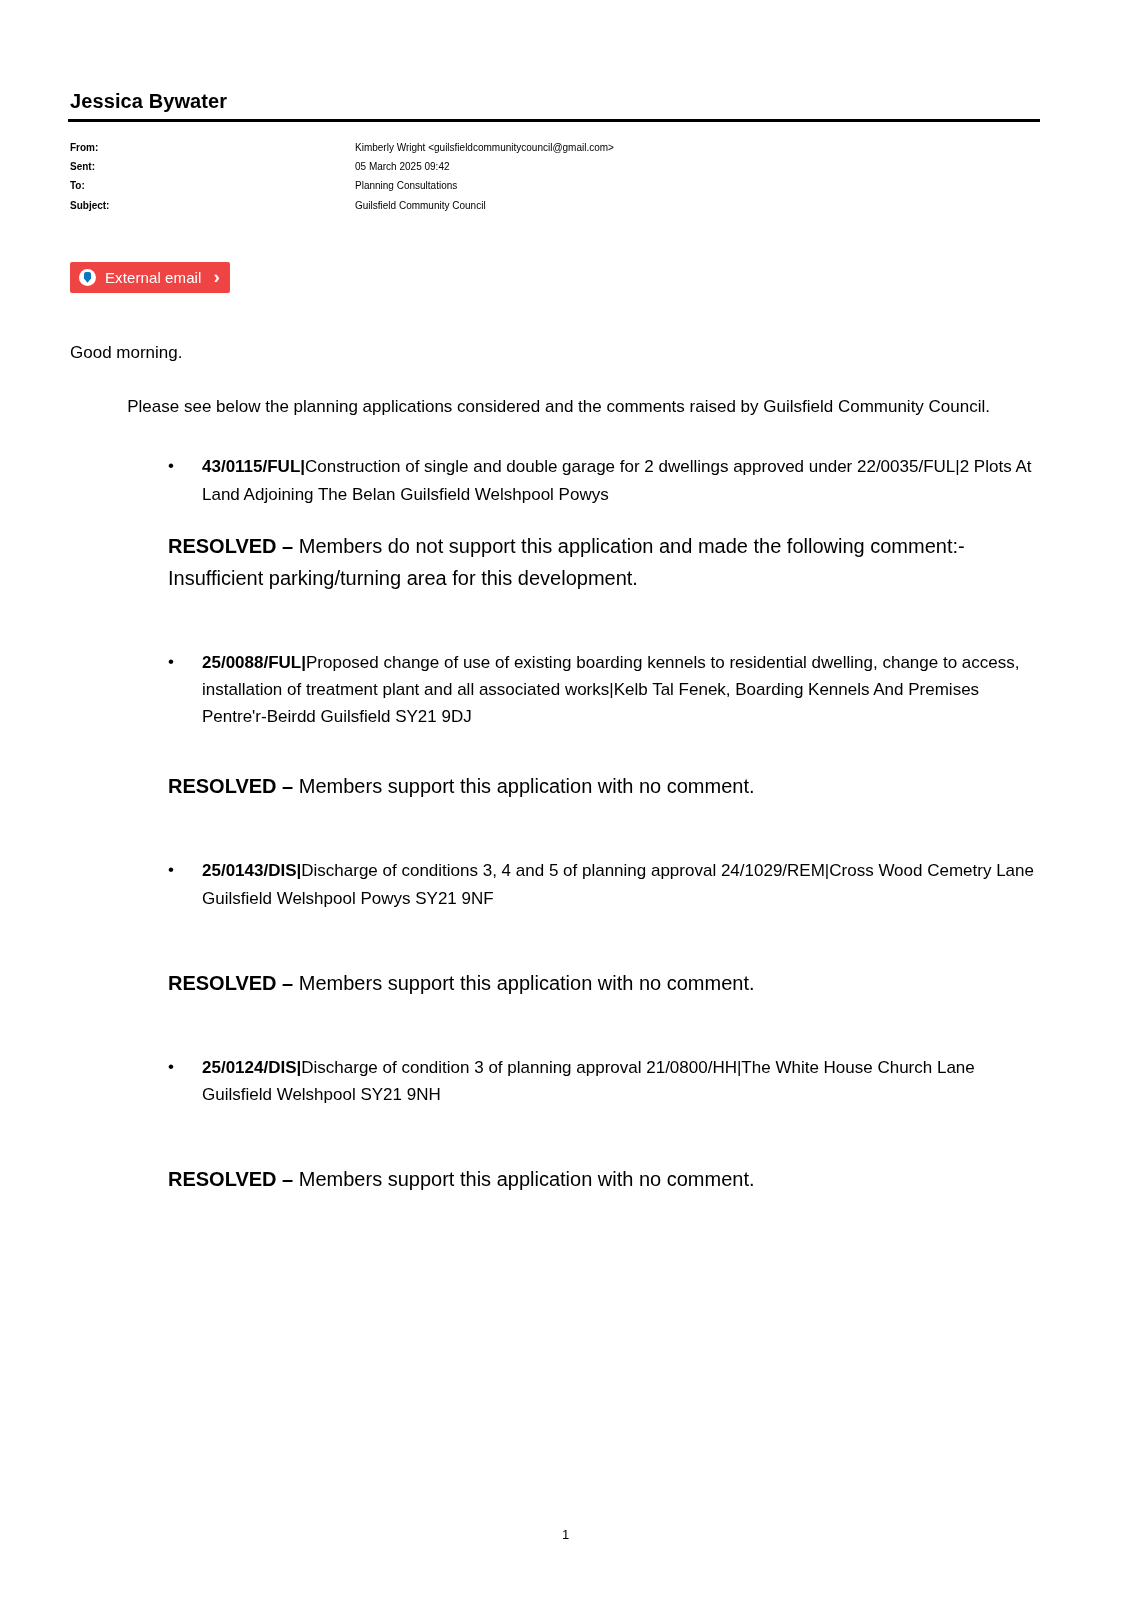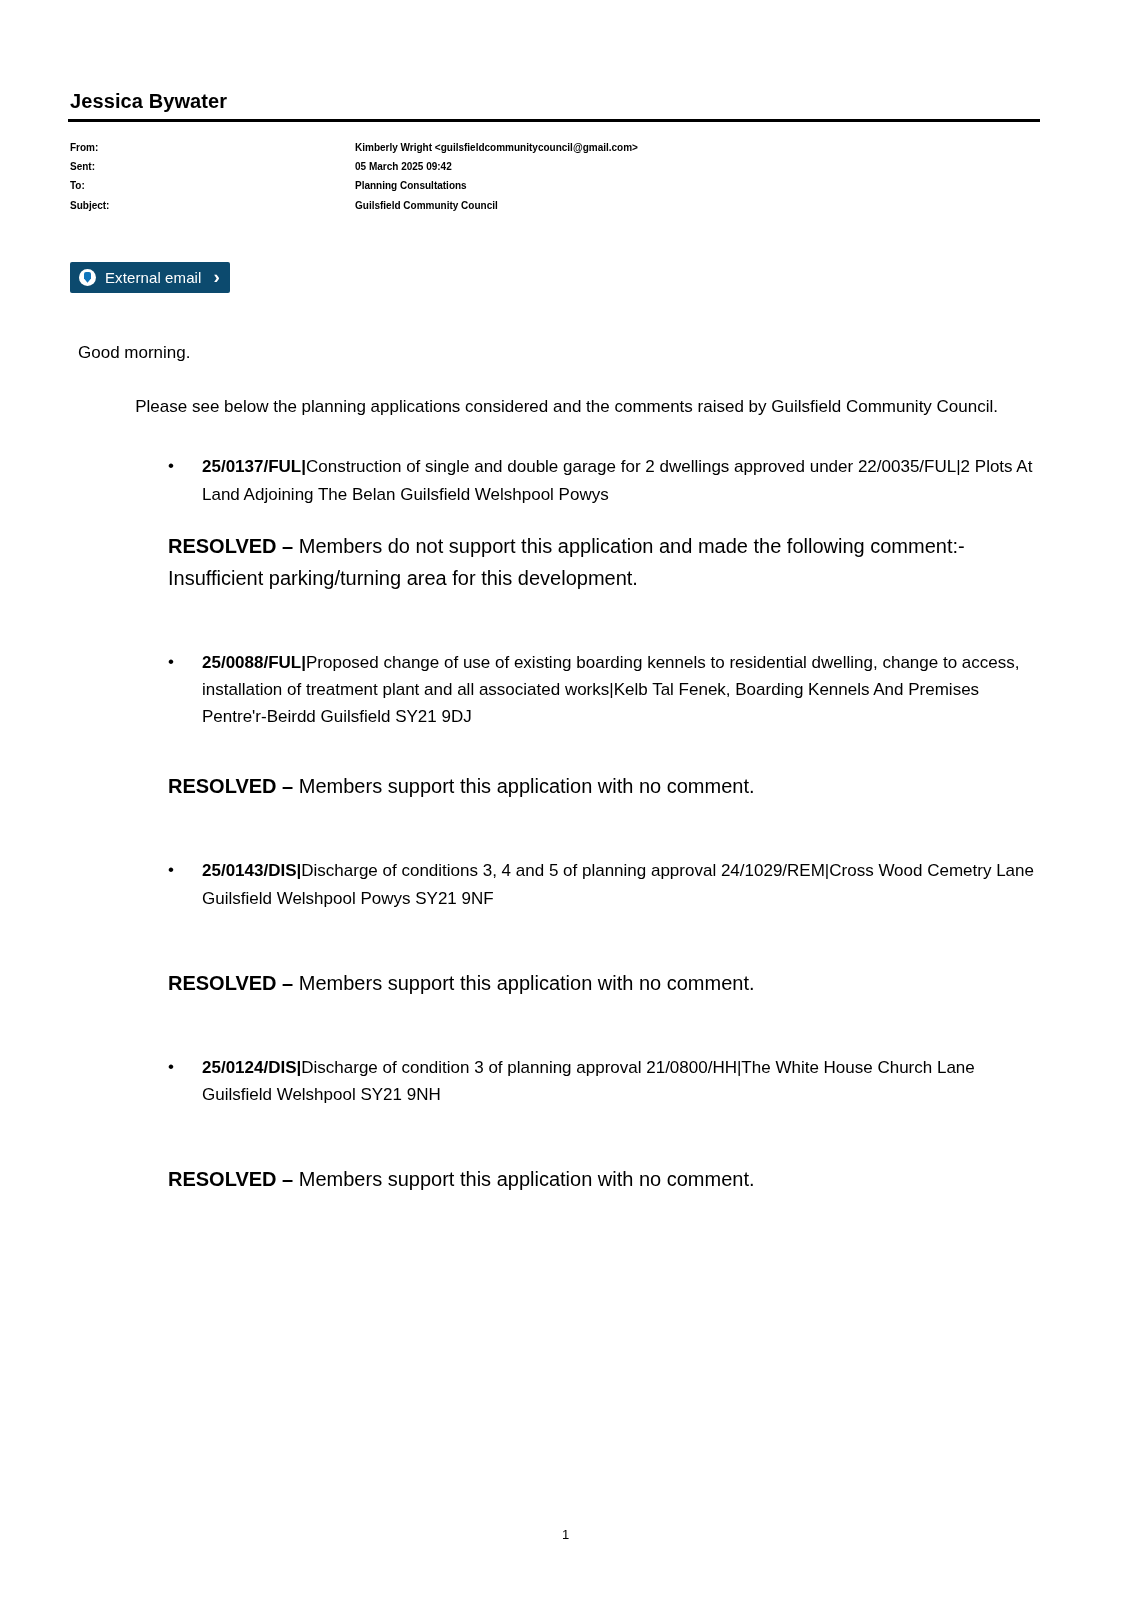--- a/index.html
+++ b/index.html
@@ -42,27 +42,27 @@
     font-size: 10px;
     line-height: 1.62;
     vertical-align: top;
   }
   td.hdr-label {
     font-weight: bold;
     width: 285px;
     white-space: nowrap;
   }
   td.hdr-value {
-    font-weight: bold;
+    font-weight: normal;
     white-space: nowrap;
   }
   .ext-banner {
     display: inline-flex;
     align-items: center;
-    background: #0c4a6e;
+    background: #ef4444;
     color: #ffffff;
     height: 31px;
     padding: 0 10px 0 9px;
     margin-top: 45px;
     margin-left: 2px;
     border-radius: 2px;
     font-size: 15px;
   }
   .ext-banner .shield {
     display: inline-block;
@@ -91,21 +91,21 @@
   }
   .ext-banner .chev {
     font-size: 19px;
     font-weight: bold;
     line-height: 1;
     transform: translateY(-1px);
   }
   .body-text {
     font-size: 17px;
     line-height: 1.58;
-    margin: 8px;
+    margin: 0;
     padding-left: 2px;
   }
   .para-greeting { margin-top: 47px; }
   .para-intro { margin-top: 27px; max-width: 920px; text-align: right; }
 
   .item-block { margin-top: 33px; }
   .bullet-row {
     display: flex;
     align-items: flex-start;
     padding-left: 100px;
@@ -180,21 +180,21 @@
 
   <p class="body-text para-greeting">Good morning.</p>
 
   <p class="body-text para-intro">Please see below the planning applications considered and the comments raised by Guilsfield Community Council.</p>
 
   
   <div class="item-block">
     <div class="bullet-row">
       <span class="bullet-dot">•</span>
       <span class="bullet-body">
-        <span class="ref">25/0137/FUL|</span><span>Construction of single and double garage for 2 dwellings approved under 22/0035/FUL|2 Plots At Land Adjoining The Belan Guilsfield Welshpool Powys</span>
+        <span class="ref">43/0115/FUL|</span><span>Construction of single and double garage for 2 dwellings approved under 22/0035/FUL|2 Plots At Land Adjoining The Belan Guilsfield Welshpool Powys</span>
       </span>
     </div>
     <div class="resolved-row gap-sm">
       <span class="lead">RESOLVED – </span><span>Members do not support this application and made the following comment:- Insufficient parking/turning area for this development.</span>
     </div>
   </div>
 
   
   <div class="item-block gap-lg">
     <div class="bullet-row">

